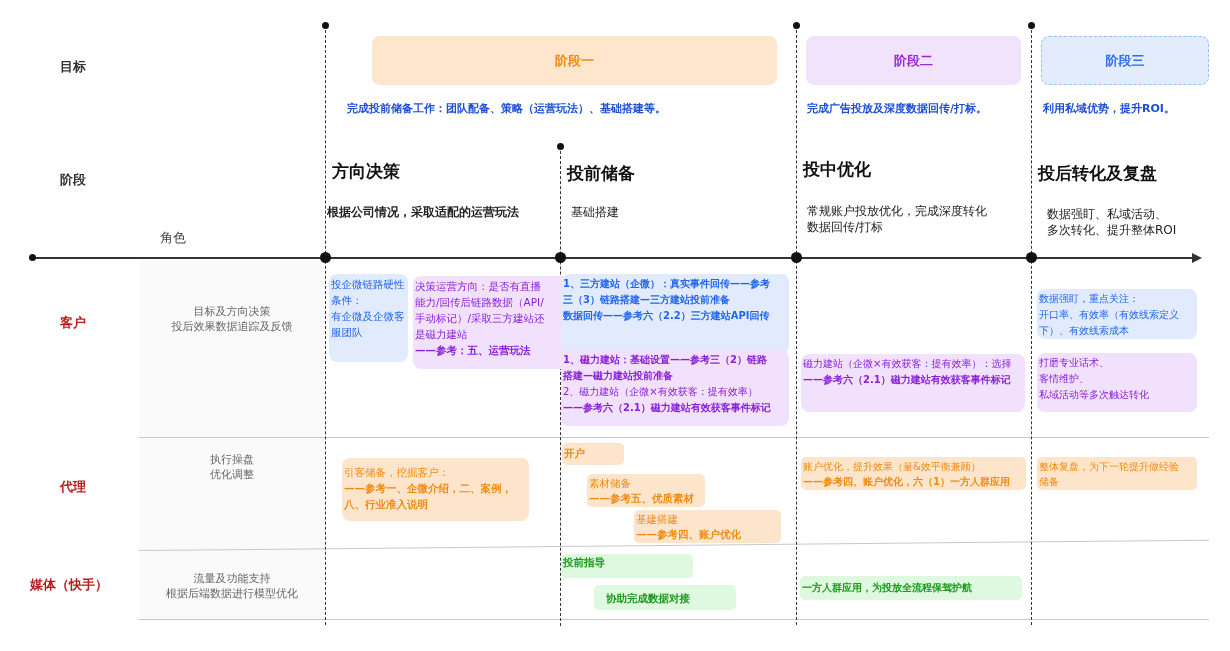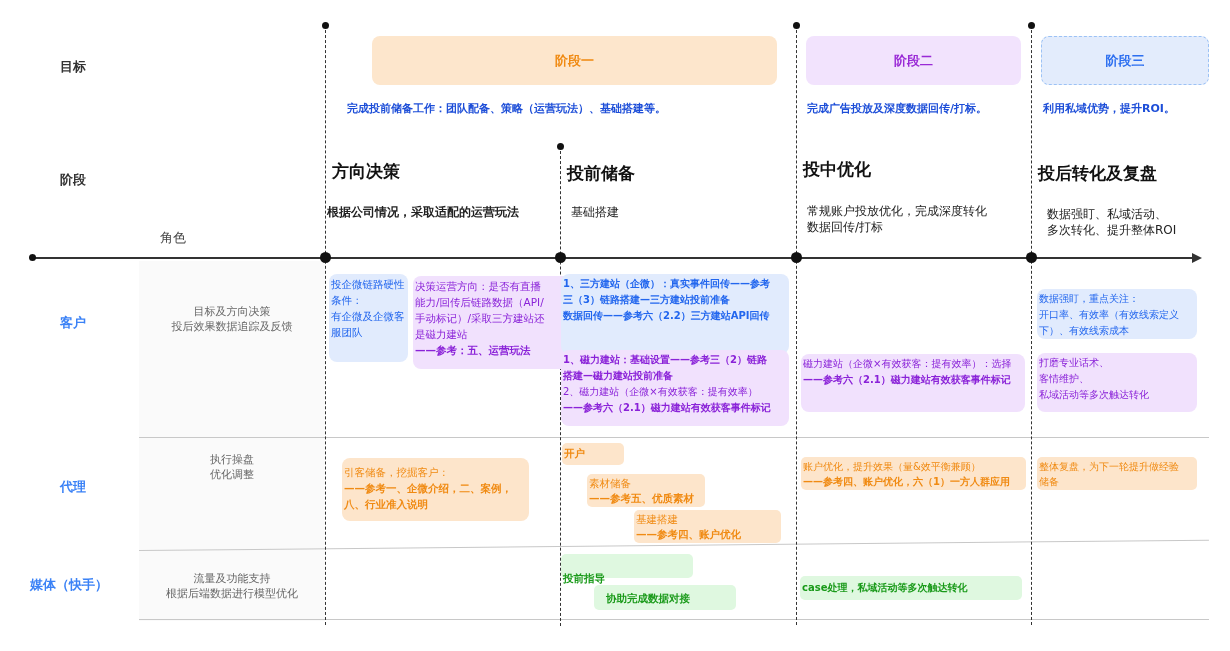--- a/index.html
+++ b/index.html
@@ -3,21 +3,21 @@
 <meta charset="utf-8">
 <style>
   * { box-sizing: border-box; margin: 0; padding: 0; }
   html, body { width: 1230px; height: 651px; background: #ffffff; overflow: hidden; }
   body { position: relative; font-family: "DejaVu Sans", "Liberation Sans", sans-serif; color: #222; }
 
   .abs { position: absolute; }
 
   
   .row-label { position: absolute; font-size: 13px; font-weight: bold; color: #333; }
-  .role-label { position: absolute; font-size: 13px; font-weight: bold; color: #3b82f6; }
+  .role-label { position: absolute; font-size: 13px; font-weight: bold; color: #b91c1c; }
   .role-desc { position: absolute; font-size: 11px; color: #666; text-align: center; line-height: 15px; }
 
   
   .desc-col { position: absolute; left: 139px; width: 186px; background: #fafafa; }
 
   
   .hsep { position: absolute; left: 139px; height: 1px; background: #c8c8c8; }
 
   
   .vdash { position: absolute; width: 0; border-left: 1.5px dashed #333; }
@@ -195,23 +195,23 @@
 <div class="card orange" style="left:801px; top:457px; width:225px; height:33px; border-radius:5px; font-size:10px; line-height:15px;">
   <span class="line">账户优化，提升效果（量&amp;效平衡兼顾）</span>
   <span class="line b">——参考四、账户优化，六（1）一方人群应用</span>
 </div>
 
 <div class="card orange" style="left:1037px; top:457px; width:160px; height:33px; border-radius:5px; font-size:10px; line-height:15px;">
   <span class="line">整体复盘，为下一轮提升做经验</span>
   <span class="line">储备</span>
 </div>
 
-<div class="card green" style="left:561px; top:554px; width:132px; height:24px; border-radius:5px; padding-top:16px;">
+<div class="card green" style="left:561px; top:554px; width:132px; height:24px; border-radius:5px; padding-top:0;">
   <span class="line">投前指导</span>
 </div>
 
 <div class="card green" style="left:594px; top:585px; width:142px; height:25px; border-radius:5px; padding:5px 0 0 12px;">
   <span class="line">协助完成数据对接</span>
 </div>
 
 <div class="card green" style="left:800px; top:576px; width:222px; height:24px; border-radius:5px; padding-top:4px; font-size:10px;">
-  <span class="line">case处理，私域活动等多次触达转化</span>
+  <span class="line">一方人群应用，为投放全流程保驾护航</span>
 </div>
 
 </body></html>

